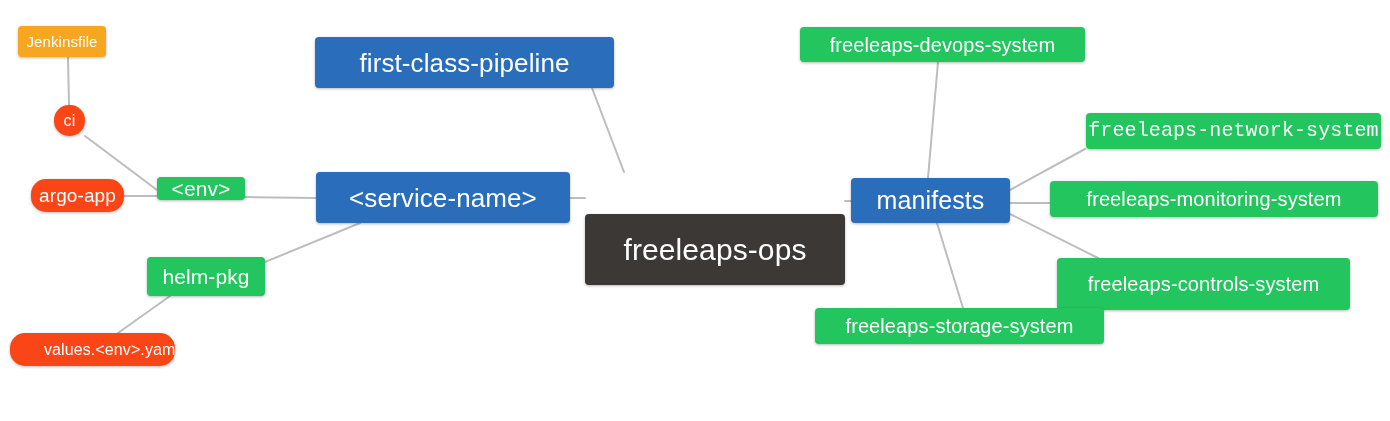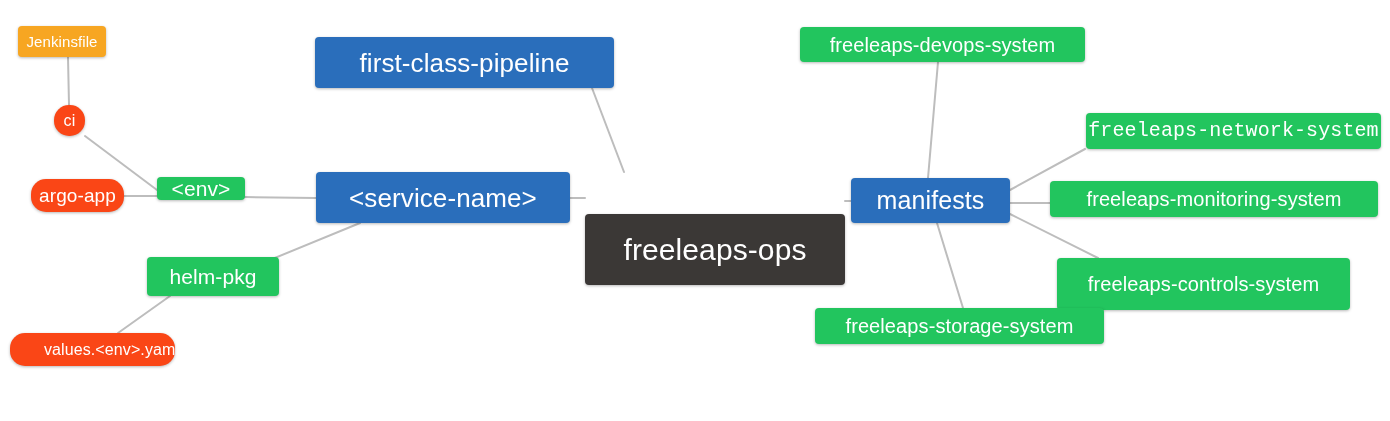--- a/index.html
+++ b/index.html
@@ -77,21 +77,21 @@
       <line x1="1010" y1="203" x2="1050" y2="203" stroke="#bdbdbd" stroke-width="2" stroke-linecap="round"></line>
       <line x1="1010" y1="214" x2="1098" y2="258" stroke="#bdbdbd" stroke-width="2" stroke-linecap="round"></line>
       <line x1="937" y1="223" x2="963" y2="308" stroke="#bdbdbd" stroke-width="2" stroke-linecap="round"></line>
     </svg>
   <div id="node-layer">
       <div class="node node-root" style="left: 585px; top: 172px; width: 260px; height: 71px; font-size: 30px; margin-top: 42px;">freeleaps-ops</div>
       <div class="node node-blue" style="left: 316px; top: 172px; width: 254px; height: 51px; font-size: 26px;">&lt;service-name&gt;</div>
       <div class="node node-blue" style="left: 315px; top: 37px; width: 299px; height: 51px; font-size: 26px;">first-class-pipeline</div>
       <div class="node node-blue" style="left: 851px; top: 178px; width: 159px; height: 45px; font-size: 25px;">manifests</div>
       <div class="node node-green" style="left: 157px; top: 177px; width: 88px; height: 23px; font-size: 21px;">&lt;env&gt;</div>
-      <div class="node node-green" style="left: 147px; top: 257px; width: 132px; height: 39px; font-size: 21px;">helm-pkg</div>
+      <div class="node node-green" style="left: 147px; top: 257px; width: 118px; height: 39px; font-size: 21px;">helm-pkg</div>
       <div class="node node-red" style="left: 54px; top: 105px; width: 31px; height: 31px; font-size: 16px;">ci</div>
       <div class="node node-orange" style="left: 18px; top: 26px; width: 88px; height: 31px; font-size: 15px;">Jenkinsfile</div>
       <div class="node node-red" style="left: 31px; top: 179px; width: 93px; height: 33px; font-size: 19px;">argo-app</div>
       <div class="node node-red" style="left: 10px; top: 333px; width: 165px; height: 33px; font-size: 16px; padding-left: 38px;">values.&lt;env&gt;.yaml</div>
       <div class="node node-green" style="left: 800px; top: 27px; width: 285px; height: 35px; font-size: 20px;">freeleaps-devops-system</div>
       <div class="node node-green" style="left: 1086px; top: 113px; width: 295px; height: 36px; font-size: 20px; font-family: Liberation Mono, monospace;">freeleaps-network-system</div>
       <div class="node node-green" style="left: 1050px; top: 181px; width: 328px; height: 36px; font-size: 20px;">freeleaps-monitoring-system</div>
       <div class="node node-green" style="left: 1057px; top: 258px; width: 293px; height: 52px; font-size: 20px;">freeleaps-controls-system</div>
       <div class="node node-green" style="left: 815px; top: 308px; width: 289px; height: 36px; font-size: 20px;">freeleaps-storage-system</div>
     </div>

